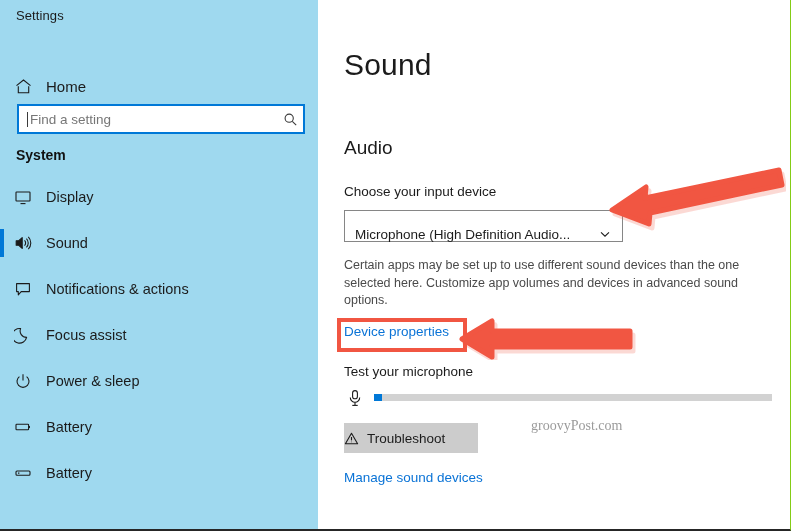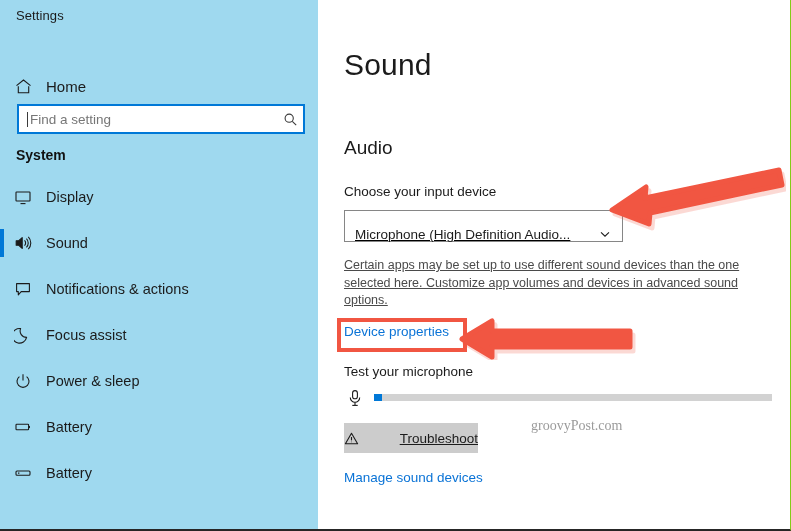--- a/index.html
+++ b/index.html
@@ -109,38 +109,36 @@
     position: absolute; left: 26px; top: 184px;
     font-size: 13.5px; color: #1b1b1b;
   }
   #device-select {
     position: absolute; left: 26px; top: 210px;
     width: 279px; height: 32px;
     background: #ffffff;
     border: 1px solid #868686;
     display: flex; align-items: center;
     padding: 16px 6px 0 10px;
-    text-decoration: underline;
   }
   #device-select .val {
     flex: 1;
     font-size: 13.5px; color: #1b1b1b;
     white-space: nowrap; overflow: hidden;
   }
   #device-select .chev {
     width: 22px; display: flex; justify-content: center; align-items: center;
     color: #1b1b1b;
   }
 
   #apps-note {
     position: absolute; left: 26px; top: 257px;
     width: 438px;
     font-size: 12.5px; line-height: 17.5px;
     color: #4a4a4a;
-    text-decoration: underline;
   }
 
   #device-properties {
     position: absolute; left: 26px; top: 324px;
     font-size: 13.5px; color: #0a73d6;
     text-decoration: none;
   }
 
   #test-mic-label {
     position: absolute; left: 26px; top: 364px;
@@ -159,26 +157,25 @@
   }
   #level-fill {
     width: 7px; height: 7px; background: #0078d7;
   }
 
   #troubleshoot-btn {
     position: absolute; left: 26px; top: 423px;
     width: 134px; height: 30px;
     background: #cccccc;
     border: none;
-    display: flex; align-items: center; justify-content: space-between;
-    gap: 16px;
+    display: flex; align-items: center; justify-content: flex-start;
+    gap: 8px;
     font-family: "Liberation Sans", sans-serif;
     font-size: 13.5px; color: #1b1b1b;
     cursor: pointer;
-    text-decoration: underline;
   }
   #troubleshoot-btn .ico { display: flex; align-items: center; color: #1b1b1b; }
 
   #watermark {
     position: absolute; left: 213px; top: 418px;
     font-family: "Liberation Serif", serif;
     font-size: 14px; color: #9b9b9b; text-align: right;
   }
 
   #manage-sound-devices {

